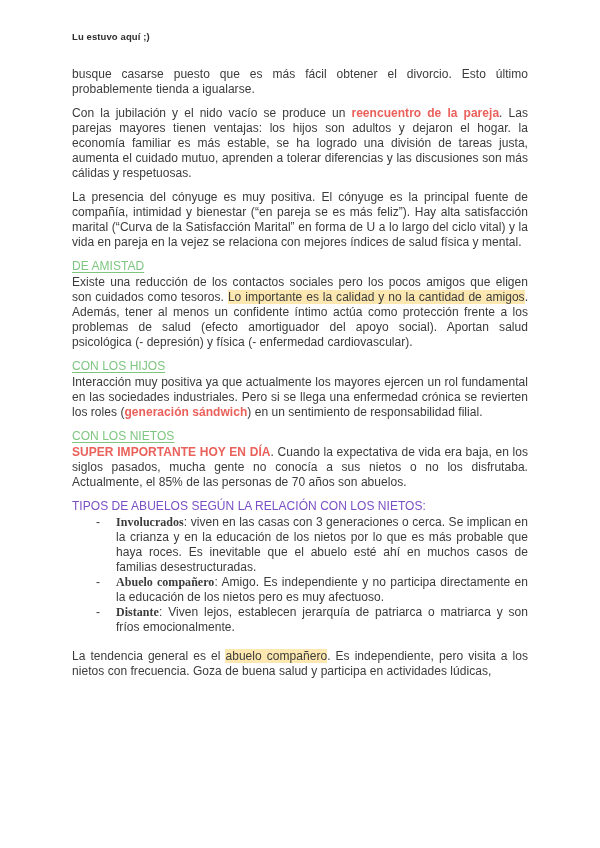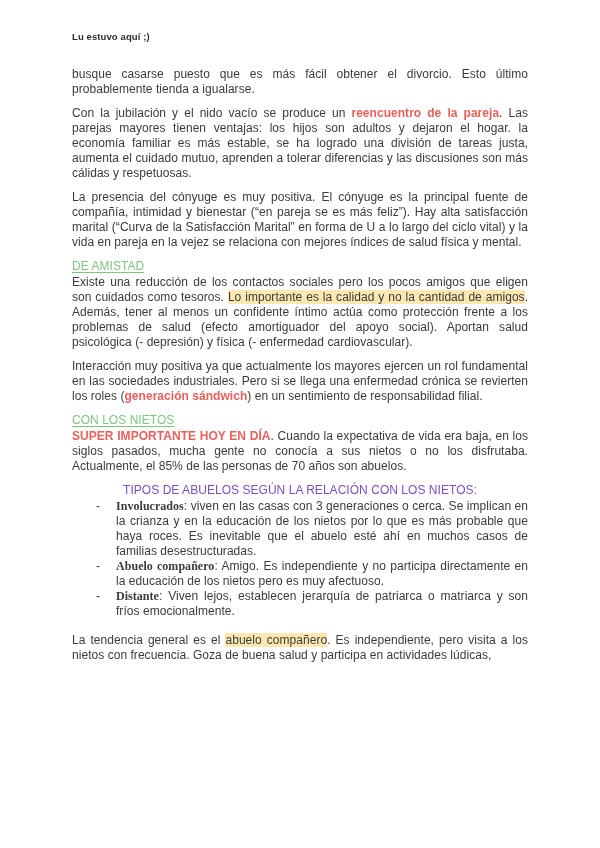--- a/index.html
+++ b/index.html
@@ -44,21 +44,21 @@
   .content .blk:first-child { margin-top: 0; }
   h3.blk { font-size: 12px; font-weight: 400; }
   .heading-green {
     color: var(--accent-green);
     text-decoration: underline;
     text-underline-offset: 2px;
     text-align: left;
   }
   .heading-purple {
     color: var(--accent-purple);
-    text-align: center;
+    text-align: left;
   }
   .heading-green + .blk, .heading-purple + .blk { margin-top: 1px; }
   .doc-list + .blk { margin-top: 14px; }
   .seg-normal { }
   .seg-red-bold { color: var(--accent-red); font-weight: 700; }
   .seg-bold { font-weight: 700; font-family: Liberation Serif, serif; }
   .seg-highlight { background: var(--highlight); margin-top: 36px; }
   ul.doc-list { list-style: none; }
   .doc-list-item { display: flex; }
   .bullet { flex: 0 0 20px; width: 20px; margin-left: 24px; }
@@ -75,20 +75,21 @@
 
 <div class="page">
   <div class="header-note">Lu estuvo aquí ;)</div>
 
   <main class="content" id="content">
       <p class="blk paragraph"><span class="seg-normal">busque casarse puesto que es más fácil obtener el divorcio. Esto último probablemente tienda a igualarse.</span></p>
       <p class="blk paragraph"><span class="seg-normal">Con la jubilación y el nido vacío se produce un </span><span class="seg-red-bold">reencuentro de la pareja</span><span class="seg-normal">. Las parejas mayores tienen ventajas: los hijos son adultos y dejaron el hogar. la economía familiar es más estable, se ha logrado una división de tareas justa, aumenta el cuidado mutuo, aprenden a tolerar diferencias y las discusiones son más cálidas y respetuosas.</span></p>
       <p class="blk paragraph"><span class="seg-normal">La presencia del cónyuge es muy positiva. El cónyuge es la principal fuente de compañía, intimidad y bienestar (“en pareja se es más feliz”). Hay alta satisfacción marital (“Curva de la Satisfacción Marital” en forma de U a lo largo del ciclo vital) y la vida en pareja en la vejez se relaciona con mejores índices de salud física y mental.</span></p>
       <h3 class="blk heading-green"><span class="seg-normal">DE AMISTAD</span></h3>
       <p class="blk paragraph"><span class="seg-normal">Existe una reducción de los contactos sociales pero los pocos amigos que eligen son cuidados como tesoros. </span><span class="seg-highlight">Lo importante es la calidad y no la cantidad de amigos</span><span class="seg-normal">. Además, tener al menos un confidente íntimo actúa como protección frente a los problemas de salud (efecto amortiguador del apoyo social). Aportan salud psicológica (- depresión) y física (- enfermedad cardiovascular).</span></p>
+      <h3 class="blk heading-green"><span class="seg-normal">CON LOS HIJOS</span></h3>
       <p class="blk paragraph"><span class="seg-normal">Interacción muy positiva ya que actualmente los mayores ejercen un rol fundamental en las sociedades industriales. Pero si se llega una enfermedad crónica se revierten los roles (</span><span class="seg-red-bold">generación sándwich</span><span class="seg-normal">) en un sentimiento de responsabilidad filial.</span></p>
       <h3 class="blk heading-green"><span class="seg-normal">CON LOS NIETOS</span></h3>
       <p class="blk paragraph"><span class="seg-red-bold">SUPER IMPORTANTE HOY EN DÍA</span><span class="seg-normal">. Cuando la expectativa de vida era baja, en los siglos pasados, mucha gente no conocía a sus nietos o no los disfrutaba. Actualmente, el 85% de las personas de 70 años son abuelos.</span></p>
       <h3 class="blk heading-purple"><span class="seg-normal">TIPOS DE ABUELOS SEGÚN LA RELACIÓN CON LOS NIETOS:</span></h3>
       <ul class="blk doc-list">
         <li class="doc-list-item">
           <span class="bullet">-</span>
           <span class="li-text"><span class="seg-bold">Involucrados</span><span class="seg-normal">: viven en las casas con 3 generaciones o cerca. Se implican en la crianza y en la educación de los nietos por lo que es más probable que haya roces. Es inevitable que el abuelo esté ahí en muchos casos de familias desestructuradas.</span></span>
         </li>
         <li class="doc-list-item">

